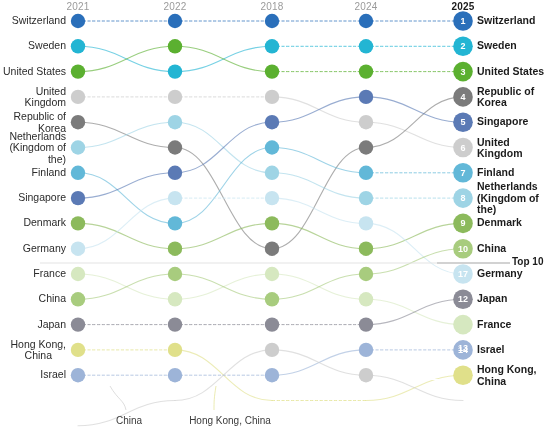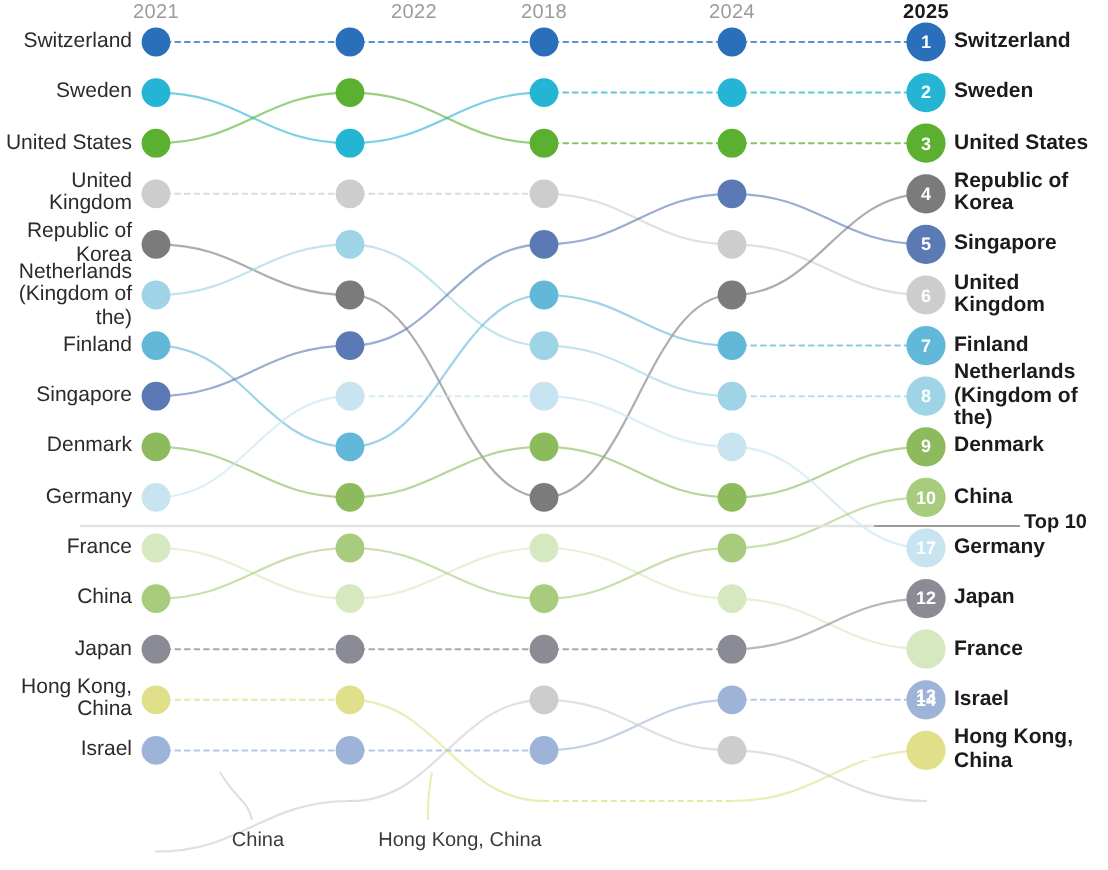--- a/index.html
+++ b/index.html
@@ -184,39 +184,39 @@
       <circle cx="272" cy="375.2" r="7.2" fill="#9db4d8"></circle>
       <circle cx="366" cy="349.90000000000003" r="7.2" fill="#9db4d8"></circle>
       <circle cx="463" cy="349.90000000000003" r="9.8" fill="#9db4d8"></circle>
       <circle cx="272" cy="349.90000000000003" r="7.2" fill="#cdcdcd"></circle>
       <circle cx="366" cy="375.2" r="7.2" fill="#cdcdcd"></circle>
       <path d="M110,386 C118,400 124,400 126,410" fill="none" stroke="#cdcdcd" stroke-width="1" stroke-opacity="0.65"></path>
       <path d="M216,386 C214,398 214,402 214,410" fill="none" stroke="#e0e08a" stroke-width="1" stroke-opacity="0.65"></path>
     </svg>
   <div id="overlay">
       <div class="col-header" style="left: 78px; top: 1px;">2021</div>
-      <div class="col-header" style="left: 175px; top: 1px; margin-left: 32px;">2022</div>
+      <div class="col-header" style="left: 175px; top: 1px;">2022</div>
       <div class="col-header" style="left: 272px; top: 1px;">2018</div>
       <div class="col-header" style="left: 366px; top: 1px;">2024</div>
       <div class="col-header current" style="left: 463px; top: 1px;">2025</div>
       <div class="row-label" style="right: 488px; top: 21px;">Switzerland</div>
       <div class="row-label" style="right: 488px; top: 46.3px;">Sweden</div>
       <div class="row-label" style="right: 488px; top: 71.6px;">United States</div>
       <div class="row-label" style="right: 488px; top: 96.9px;">United Kingdom</div>
       <div class="row-label" style="right: 488px; top: 122.2px;">Republic of Korea</div>
       <div class="row-label" style="right: 488px; top: 147.5px;">Netherlands
 (Kingdom of the)</div>
       <div class="row-label" style="right: 488px; top: 172.8px;">Finland</div>
       <div class="row-label" style="right: 488px; top: 198.1px;">Singapore</div>
       <div class="row-label" style="right: 488px; top: 223.4px;">Denmark</div>
       <div class="row-label" style="right: 488px; top: 248.7px;">Germany</div>
       <div class="row-label" style="right: 488px; top: 274px;">France</div>
       <div class="row-label" style="right: 488px; top: 299.3px;">China</div>
       <div class="row-label" style="right: 488px; top: 324.6px;">Japan</div>
-      <div class="row-label" style="right: 488px; top: 349.9px;">Hong Kong,
+      <div class="row-label" style="right: 488px; top: 349.9px; text-align: center;">Hong Kong,
 China</div>
       <div class="row-label" style="right: 488px; top: 375.2px;">Israel</div>
       <div class="badge-num" style="left: 463px; top: 21px;">1</div>
       <div class="badge-num" style="left: 463px; top: 46.3px;">2</div>
       <div class="badge-num" style="left: 463px; top: 71.6px;">3</div>
       <div class="badge-num" style="left: 463px; top: 96.9px;">4</div>
       <div class="badge-num" style="left: 463px; top: 122.2px;">5</div>
       <div class="badge-num" style="left: 463px; top: 147.5px;">6</div>
       <div class="badge-num" style="left: 463px; top: 172.8px;">7</div>
       <div class="badge-num" style="left: 463px; top: 198.1px;">8</div>

